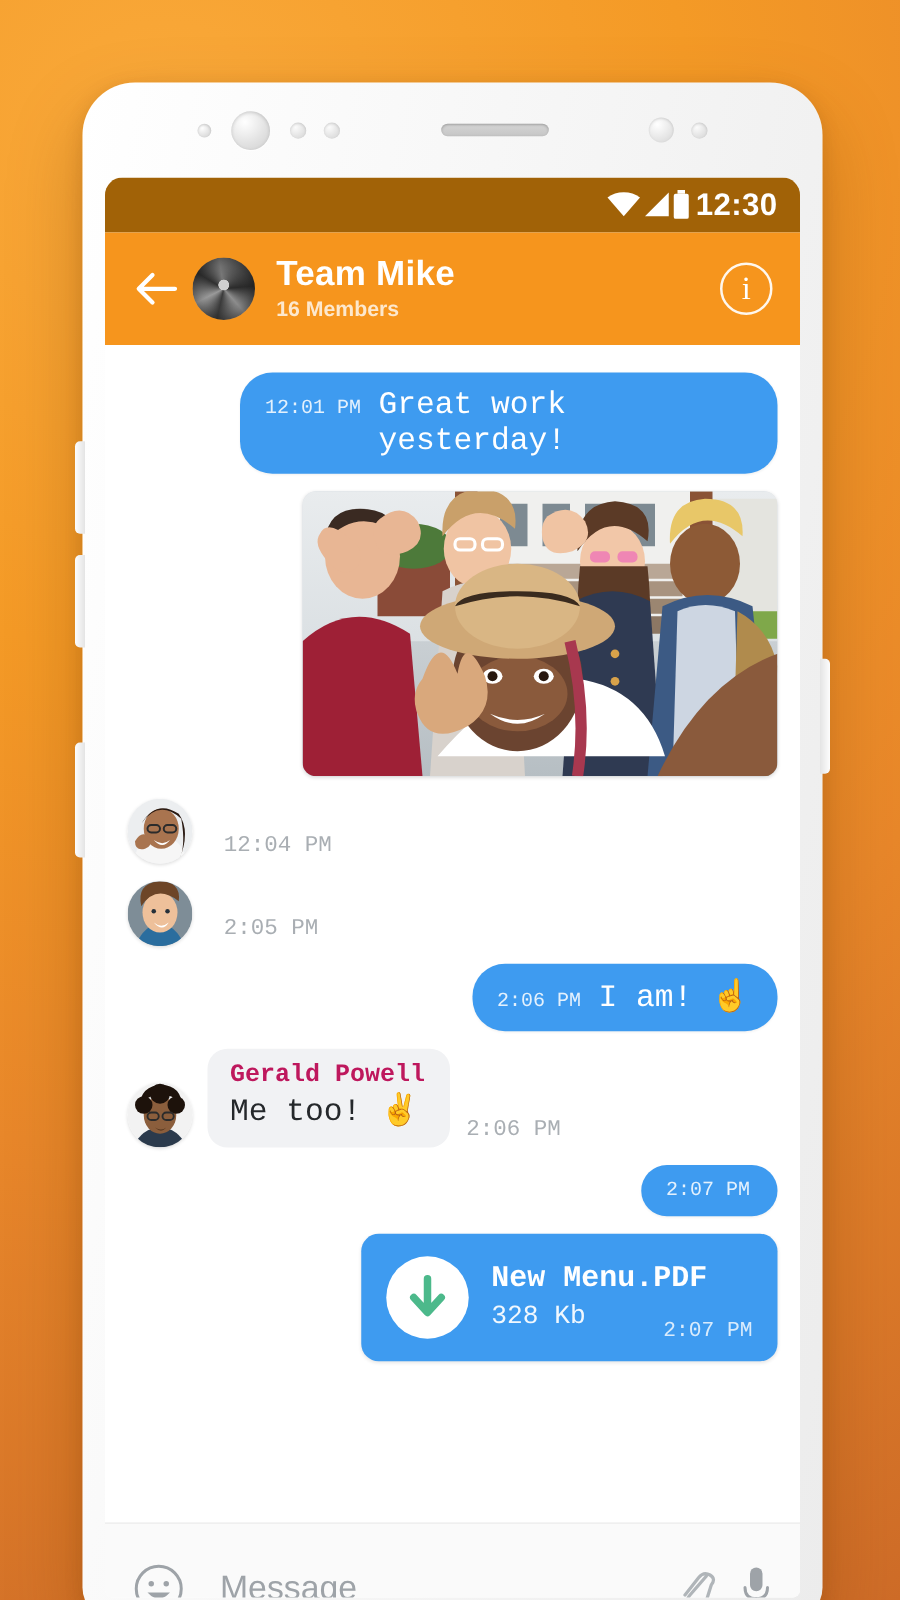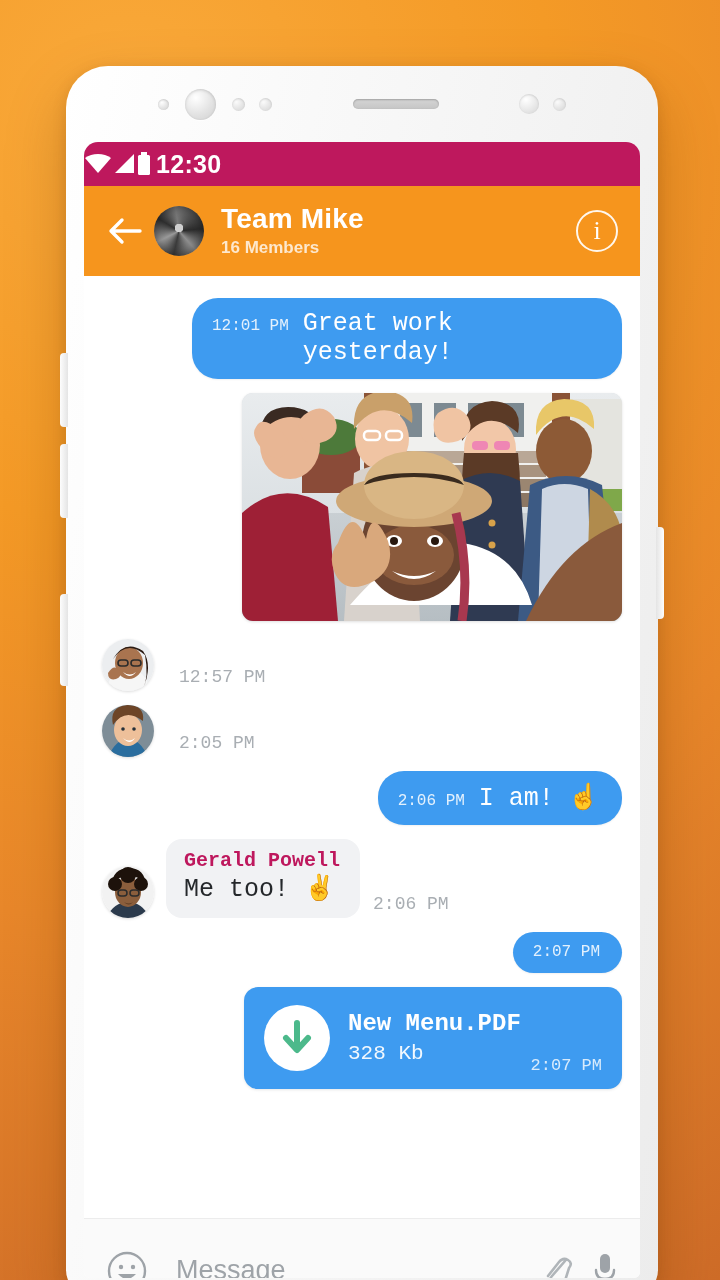--- a/index.html
+++ b/index.html
@@ -54,22 +54,22 @@
   
   #screen {
     position:absolute; left:18px; top:76px;
     width:556px; height:1136px;
     background:#ffffff; overflow:hidden;
     border-radius:14px 14px 6px 6px;
   }
 
   
   #statusbar {
-    height:44px; background:#be185d;
-    display:flex; align-items:center; 
+    height:44px; background:#a16207;
+    display:flex; align-items:center; justify-content:flex-end;
     padding:0 18px 0 0; gap:0;
   }
   .sb-icon { display:block; }
   #clock { color:#fff; font-size:25px; font-weight:bold; letter-spacing:.3px; margin-left:4px; }
 
   
   #appbar {
     height:90px; background:#F6951D;
     display:flex; align-items:center; padding:0 22px 0 18px; gap:0;
   }
@@ -116,21 +116,21 @@
   .bubble-in {
     background:#F1F2F4; border-radius:16px; padding:9px 20px 11px 18px;
     max-width:390px;
   }
   .sender { font-size:20px; font-weight:bold; line-height:1.25; }
   .bubble-in .txt { font-size:25px; color:#25282B; line-height:1.3; margin-top:1px; }
   .ts-out { font-size:18px; color:#A9AEB3; margin-left:13px; padding-bottom:4px; flex:0 0 auto; }
 
   
   .file-card {
-    background:#3E9BF0; border-radius:14px; width:378px; padding:18px 20px;
+    background:#3E9BF0; border-radius:14px; width:333px; padding:18px 20px;
     display:flex; align-items:center; gap:18px; position:relative;
     box-shadow:0 1px 3px rgba(0,0,0,.1);
   }
   .file-icon {
     width:66px; height:66px; border-radius:50%; background:#fff; flex:0 0 auto;
     display:flex; align-items:center; justify-content:center;
   }
   .file-meta { flex:1; }
   .file-name { color:#fff; font-size:24px; font-weight:bold; line-height:1.2; }
   .file-size { color:rgba(255,255,255,.93); font-size:21px; margin-top:4px; }
@@ -303,21 +303,21 @@
             <rect width="52" height="52" fill="#eceef0"></rect>
             <ellipse cx="26" cy="48" rx="20" ry="18" fill="#f6f6f6"></ellipse>
             <ellipse cx="27" cy="24" rx="14" ry="16" fill="#a9744f"></ellipse>
             <path d="M11 20 q14 -20 32 -4 q4 22 -2 34 q10 -24 0 -38 q-18 -12 -30 8z" fill="#2a1a12"></path>
             <rect x="16" y="21" width="10" height="6" rx="3" fill="none" stroke="#2b2b2b" stroke-width="1.6"></rect>
             <rect x="29" y="21" width="10" height="6" rx="3" fill="none" stroke="#2b2b2b" stroke-width="1.6"></rect>
             <path d="M21 33 q7 5 13 0 q-6 8 -13 0z" fill="#fff"></path>
             <path d="M6 34 q6 -10 12 -2 q2 6 -4 8 q-8 2 -8 -6z" fill="#a9744f"></path>
           </svg>
         </div>
-        <div class="ts-out">12:57 PM</div>
+        <div class="ts-out">12:04 PM</div>
       </div>
 
       <div class="row in">
         <div class="avatar">
           <svg width="52" height="52" viewBox="0 0 52 52">
             <rect width="52" height="52" fill="#7e8d97"></rect>
             <path d="M6 52 q8 -18 20 -18 q12 0 20 18z" fill="#2a6d9e"></path>
             <ellipse cx="26" cy="25" rx="14" ry="16" fill="#eec09a"></ellipse>
             <path d="M11 20 q12 -18 30 -4 q2 -16 -16 -16 q-18 2 -14 20z" fill="#6d4527"></path>
             <circle cx="21" cy="24" r="1.8" fill="#26303a"></circle>

